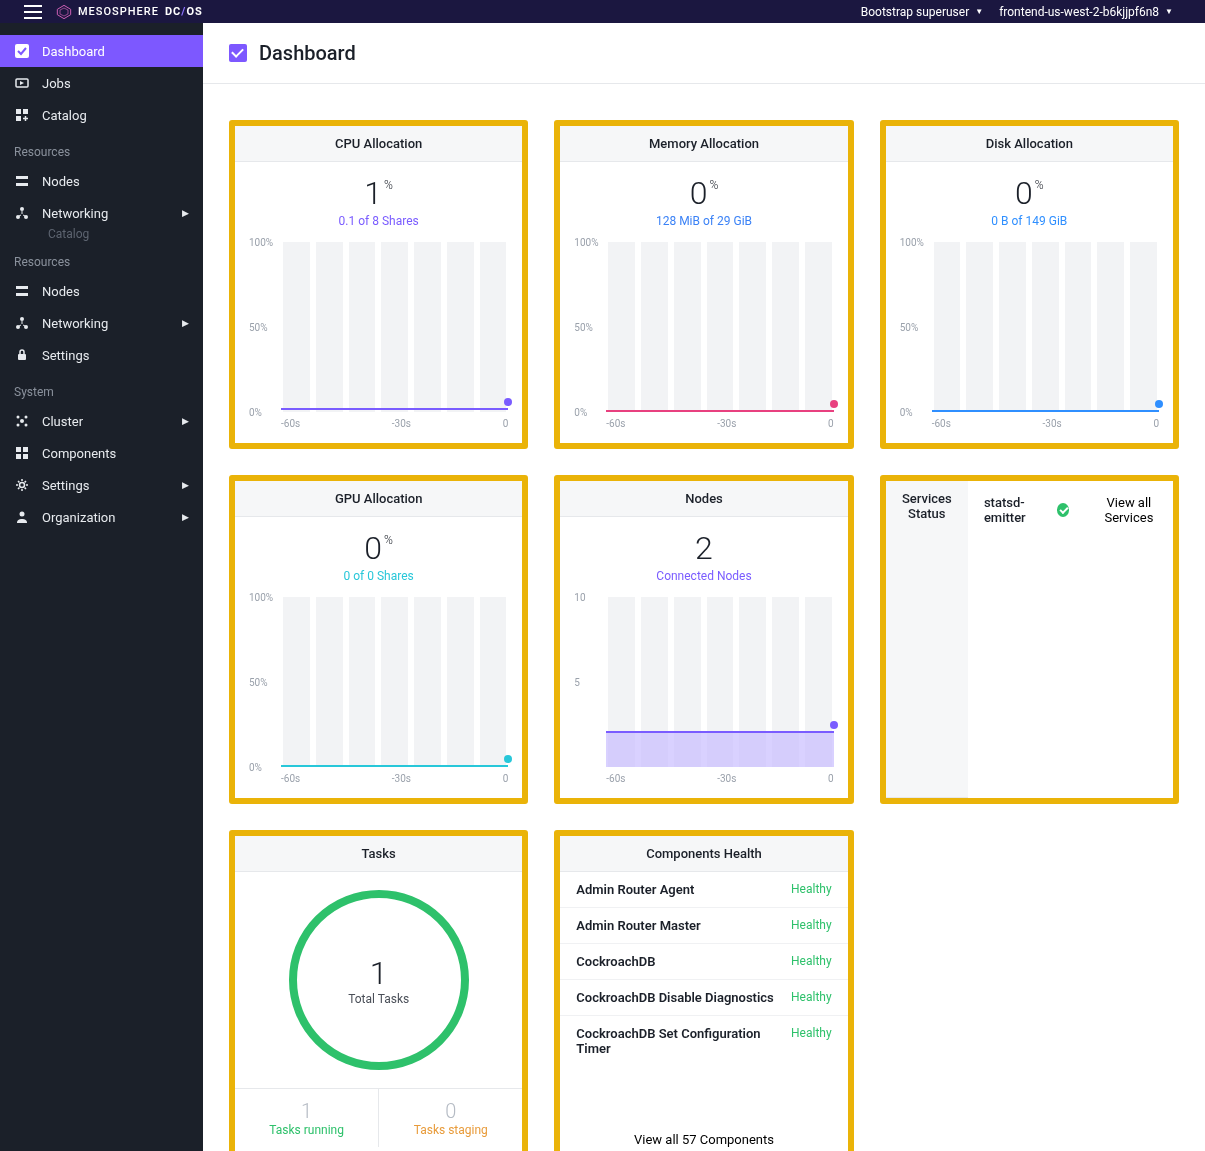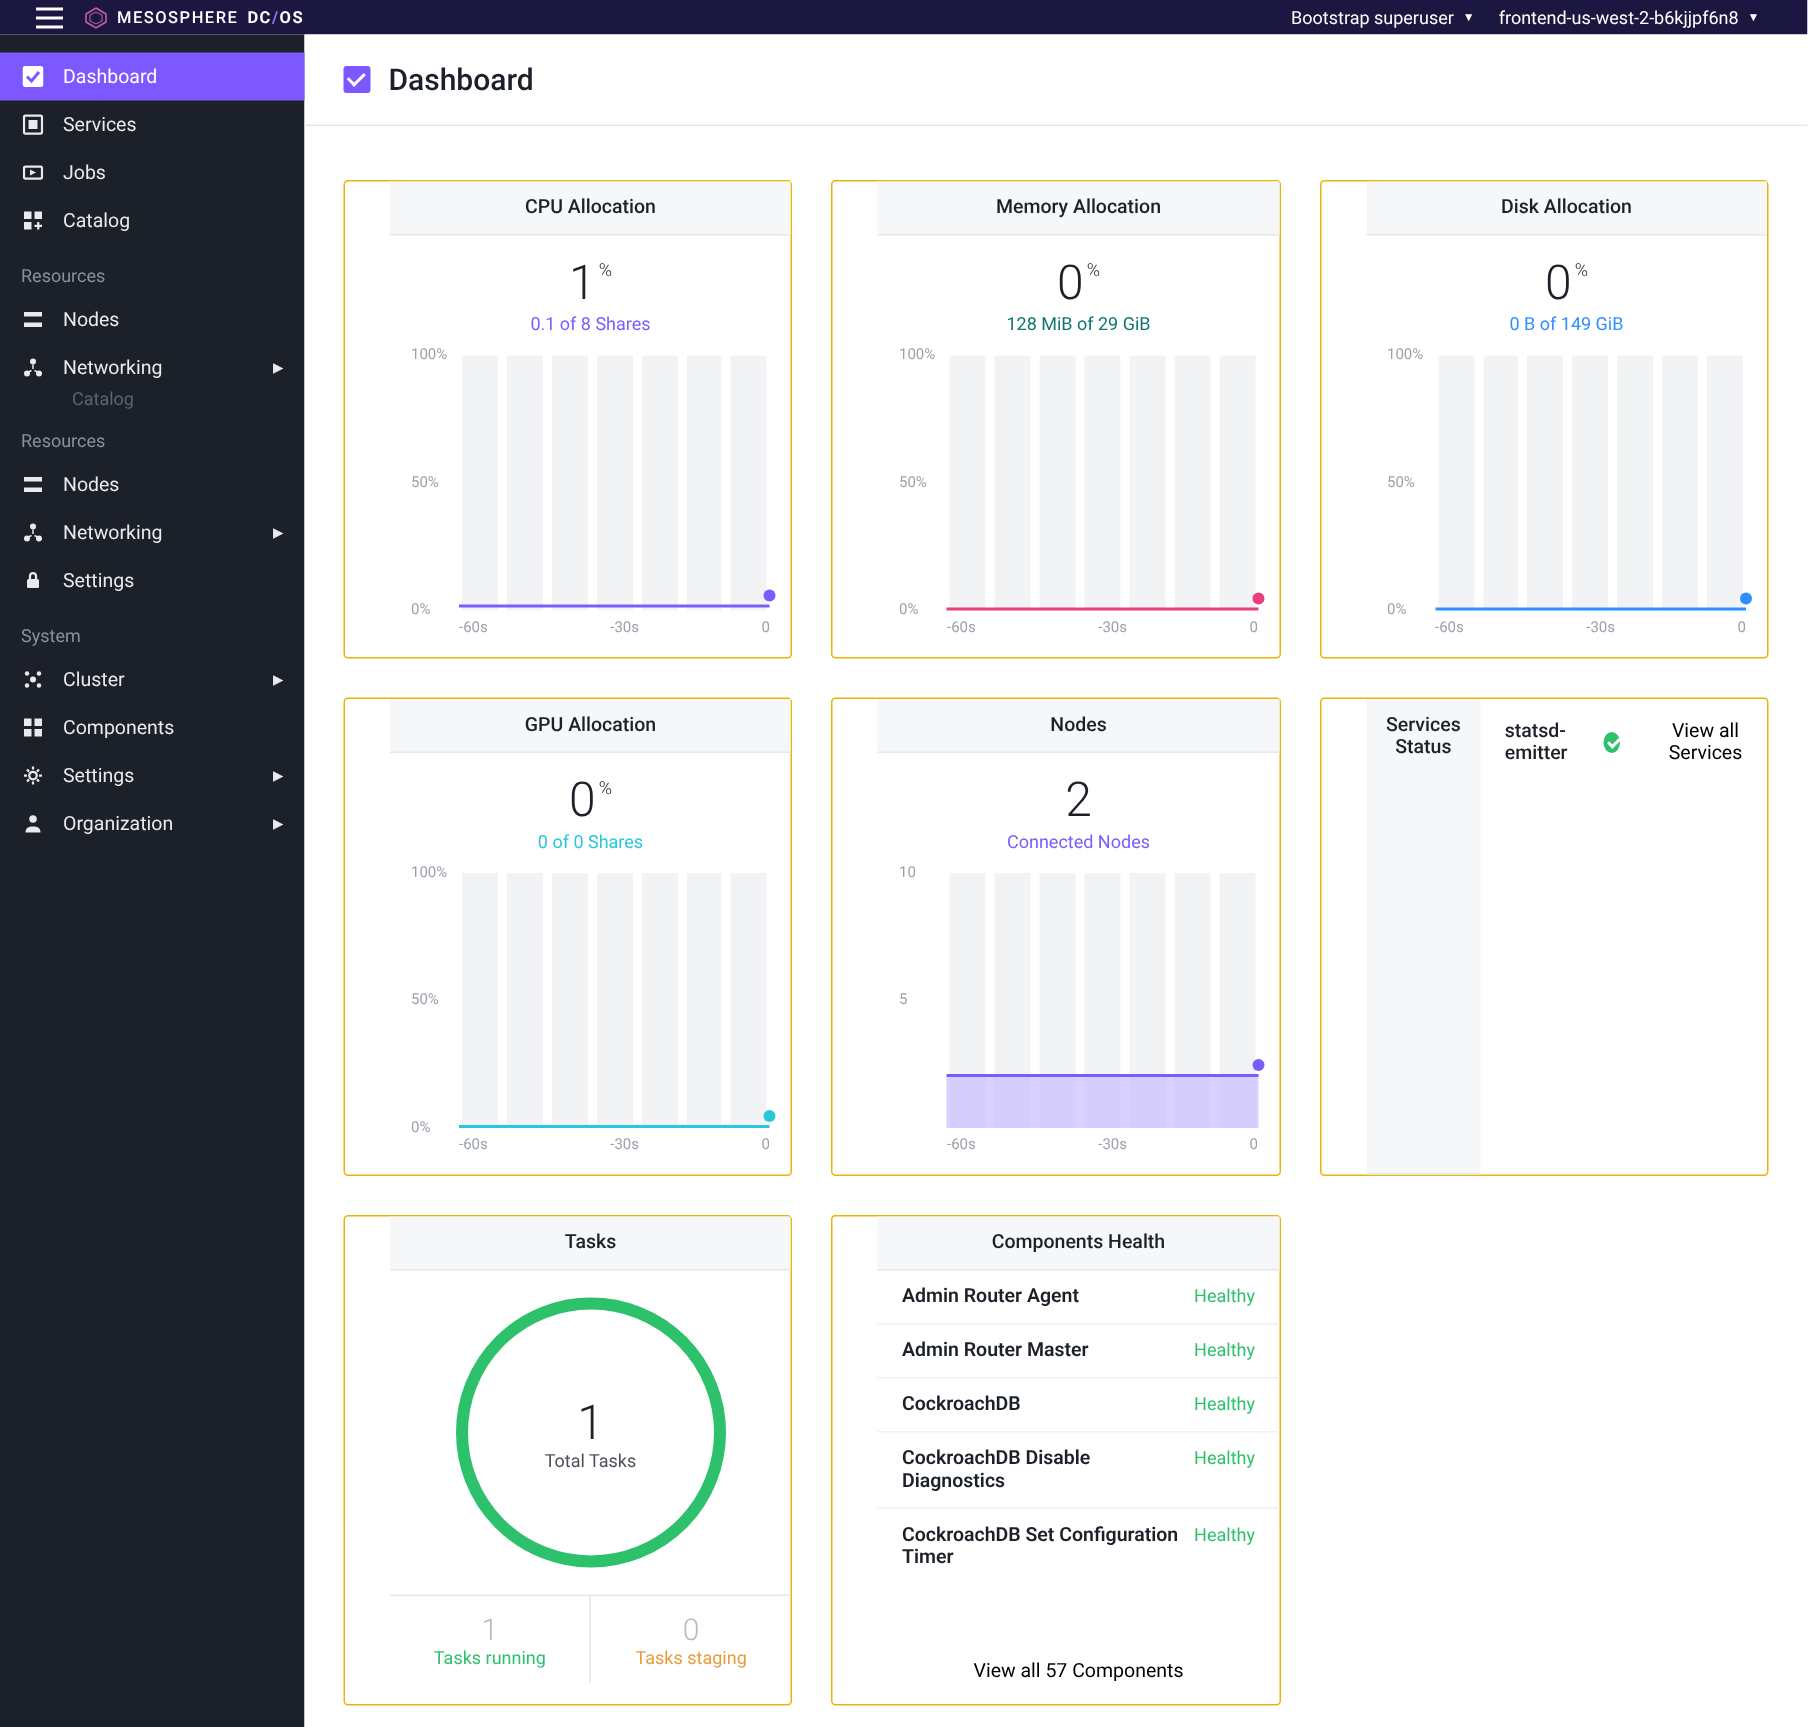--- a/index.html
+++ b/index.html
@@ -18,28 +18,28 @@
 .nav-item.active { background: #7d58ff; color: #fff; }
 .nav-item .chev { position: absolute; right: 14px; font-size: 9px; color: #e7eaee; }
 .nav-item .ico { width: 16px; height: 16px; display: flex; align-items: center; justify-content: center; }
 .nav-section { padding: 14px 14px 6px; color: #8a919c; font-size: 12px; }
 .main { flex: 1; background: #fff; }
 .page-header { display: flex; align-items: center; gap: 12px; padding: 18px 26px; border-bottom: 1px solid #e6e8eb; }
 .page-header .page-icon { width: 18px; height: 18px; background: #7d58ff; border-radius: 2px; position: relative; }
 .page-header .page-icon::after { content: ""; position: absolute; left: 3px; top: 4px; width: 9px; height: 5px; border-left: 2px solid #fff; border-bottom: 2px solid #fff; transform: rotate(-45deg); }
 .page-header h1 { font-size: 20px; font-weight: 500; }
 .grid { display: grid; grid-template-columns: repeat(3, 1fr); gap: 26px; padding: 36px 26px 26px; }
-.panel { border: 1px solid #eab308; border-radius: 3px; background: #fff; padding-left: 30px; }
+.panel { border: 6px solid #eab308; border-radius: 3px; background: #fff; }
 .panel-h { background: #f6f7f8; border-bottom: 1px solid #e6e8eb; text-align: center; padding: 10px 0; font-size: 13px; color: #1b2029; font-weight: 500; }
 .metric { text-align: center; padding: 12px 0 4px; }
 .metric .big { font-size: 32px; font-weight: 300; display: inline-flex; align-items: flex-start; }
 .metric .pct { font-size: 12px; margin-top: 4px; margin-left: 2px; }
 .metric .sub { font-size: 12px; margin-top: 2px; }
 .c-purple { color: #7a5cff; }
-.c-pink { color: #0f766e; }
+.c-pink { color: #3b82f6; }
 .c-blue { color: #2f8fff; }
 .c-cyan { color: #28c7d9; }
 .c-green { color: #2ec16b; }
 .c-orange { color: #e89b3a; }
 .chart { padding: 10px 14px 14px; }
 .chart-area { position: relative; height: 170px; margin-left: 32px; }
 .ylab { position: absolute; left: -32px; font-size: 10px; color: #9aa1ab; transform: translateY(-50%); }
 .bars { position: absolute; inset: 0; display: flex; gap: 6px; padding: 0 2px; }
 .bars span { flex: 1; background: #f2f3f5; }
 .line { position: absolute; left: 0; right: 0; height: 2px; }
@@ -105,29 +105,20 @@
           <svg width="14" height="14" viewBox="0 0 14 14">
             <rect width="14" height="14" fill="#fff" rx="2"></rect>
             <path d="M3 7l3 3 5-6" stroke="#7d58ff" stroke-width="2" fill="none"></path>
           </svg>
         </span>
       <span>Dashboard</span>
     </div>
     <div class="nav-item">
       <span class="ico">
           <svg width="14" height="14" viewBox="0 0 14 14">
-            <rect x="1" y="1" width="12" height="12" fill="none" stroke="#e7eaee" stroke-width="1.5" rx="1"></rect>
-            <rect x="4" y="4" width="6" height="6" fill="#e7eaee"></rect>
-          </svg>
-        </span>
-      <span>Services</span>
-    </div>
-    <div class="nav-item">
-      <span class="ico">
-          <svg width="14" height="14" viewBox="0 0 14 14">
             <rect x="1" y="3" width="12" height="8" fill="none" stroke="#e7eaee" stroke-width="1.5" rx="1"></rect>
             <polygon points="5,5 5,9 9,7" fill="#e7eaee"></polygon>
           </svg>
         </span>
       <span>Jobs</span>
     </div>
     <div class="nav-item">
       <span class="ico">
           <svg width="14" height="14" viewBox="0 0 14 14">
             <rect x="1" y="1" width="5" height="5" class="sidebar-icon"></rect>

